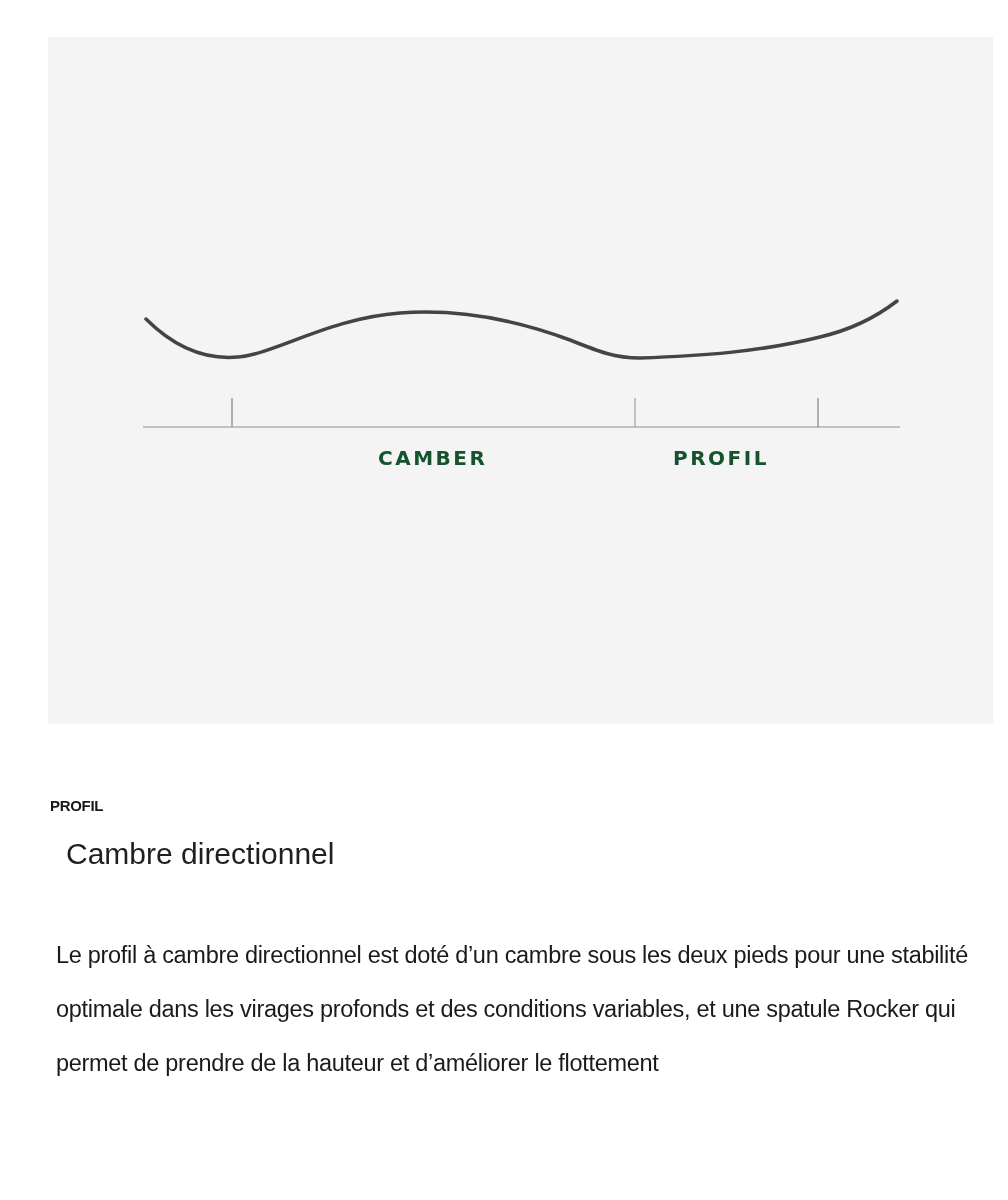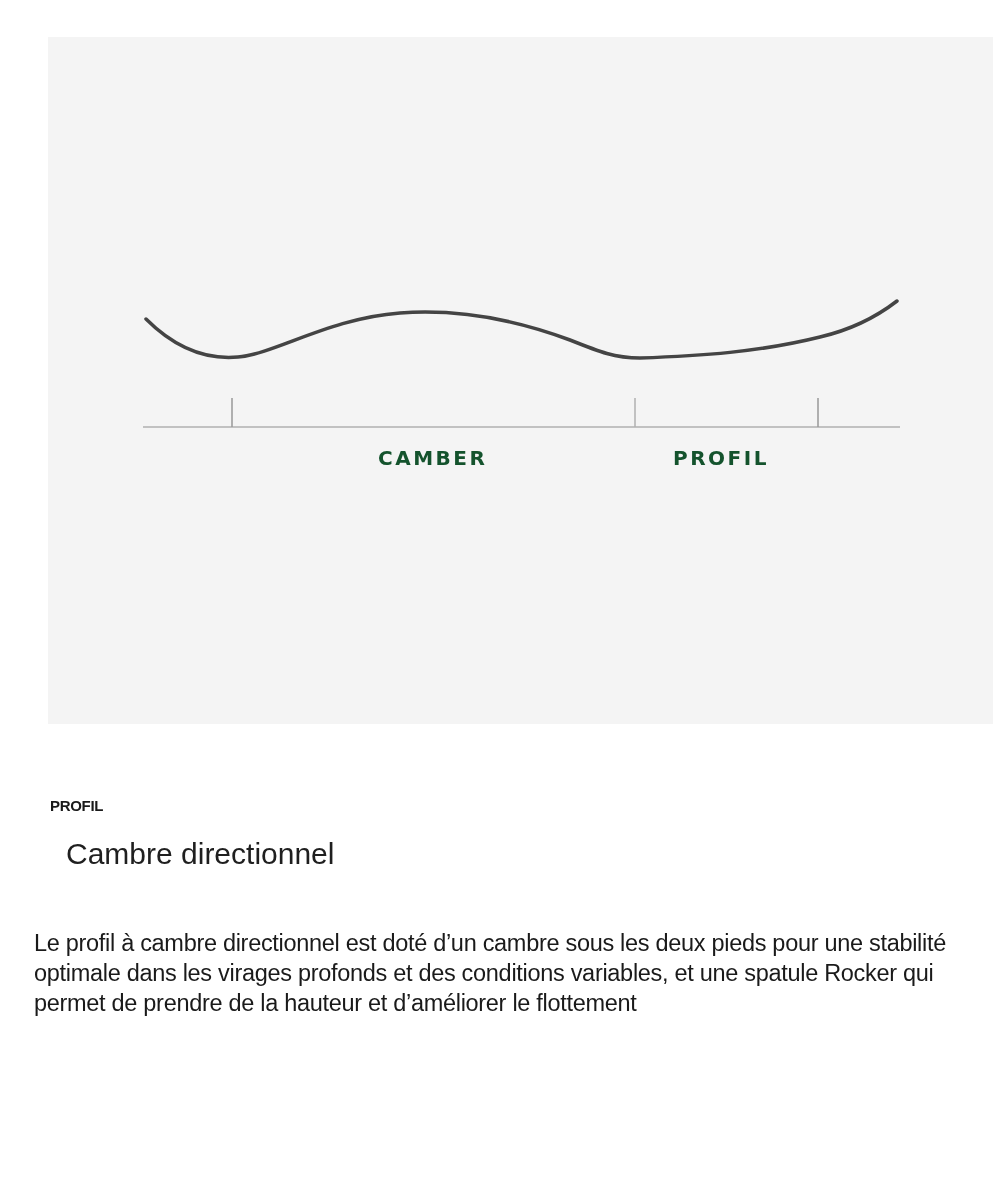--- a/index.html
+++ b/index.html
@@ -2,21 +2,21 @@
 <html><head>
   <meta charset="utf-8">
   <style>
     html, body { margin: 0; padding: 0; background: #ffffff; }
     body { width: 1008px; height: 1200px; position: relative; overflow: hidden; font-family: "Liberation Sans", sans-serif; }
     .panel { position: absolute; left: 48px; top: 37px; width: 945px; height: 687px; background: #f4f4f4; }
     .diagram { position: absolute; left: 0; top: 0; }
     .label { position: absolute; font-family: "DejaVu Sans", sans-serif; font-size: 20px; letter-spacing: 2.5px; color: #14532d; font-weight: bold; }
     .eyebrow { position: absolute; left: 50px; top: 797px; font-size: 15px; font-weight: bold; color: #1a1a1a; letter-spacing: -0.3px; text-align: center; }
     .title { position: absolute; left: 50px; top: 821px; font-size: 30px; color: #1f1f1f; font-weight: normal; margin: 16px; }
-    .desc { position: absolute; left: 34px; top: 928px; width: 930px; font-size: 23.5px; line-height: 30px; color: #1a1a1a; margin: 0; letter-spacing: -0.3px; }
+    .desc { position: absolute; left: 56px; top: 928px; width: 930px; font-size: 23.5px; line-height: 54px; color: #1a1a1a; margin: 0; letter-spacing: -0.3px; }
   </style>
 </head>
 <body>
 
 <div class="panel"></div>
 
 <svg class="diagram" width="1008" height="1200">
   <path d="M146,319 C175,348 205,360 238,357 C275,354 330,318 400,313 C470,308 530,325 570,340 C600,352 615,358 640,358 C700,356 760,352 820,337 C850,330 875,318 897,301" fill="none" stroke="#444444" stroke-width="3.5" stroke-linecap="round"></path>
   <line x1="143" y1="427" x2="900" y2="427" stroke="#b0b0b0" stroke-width="1.5"></line>
   <line x1="232" y1="398" x2="232" y2="427" stroke="#999999" stroke-width="1.5"></line>

